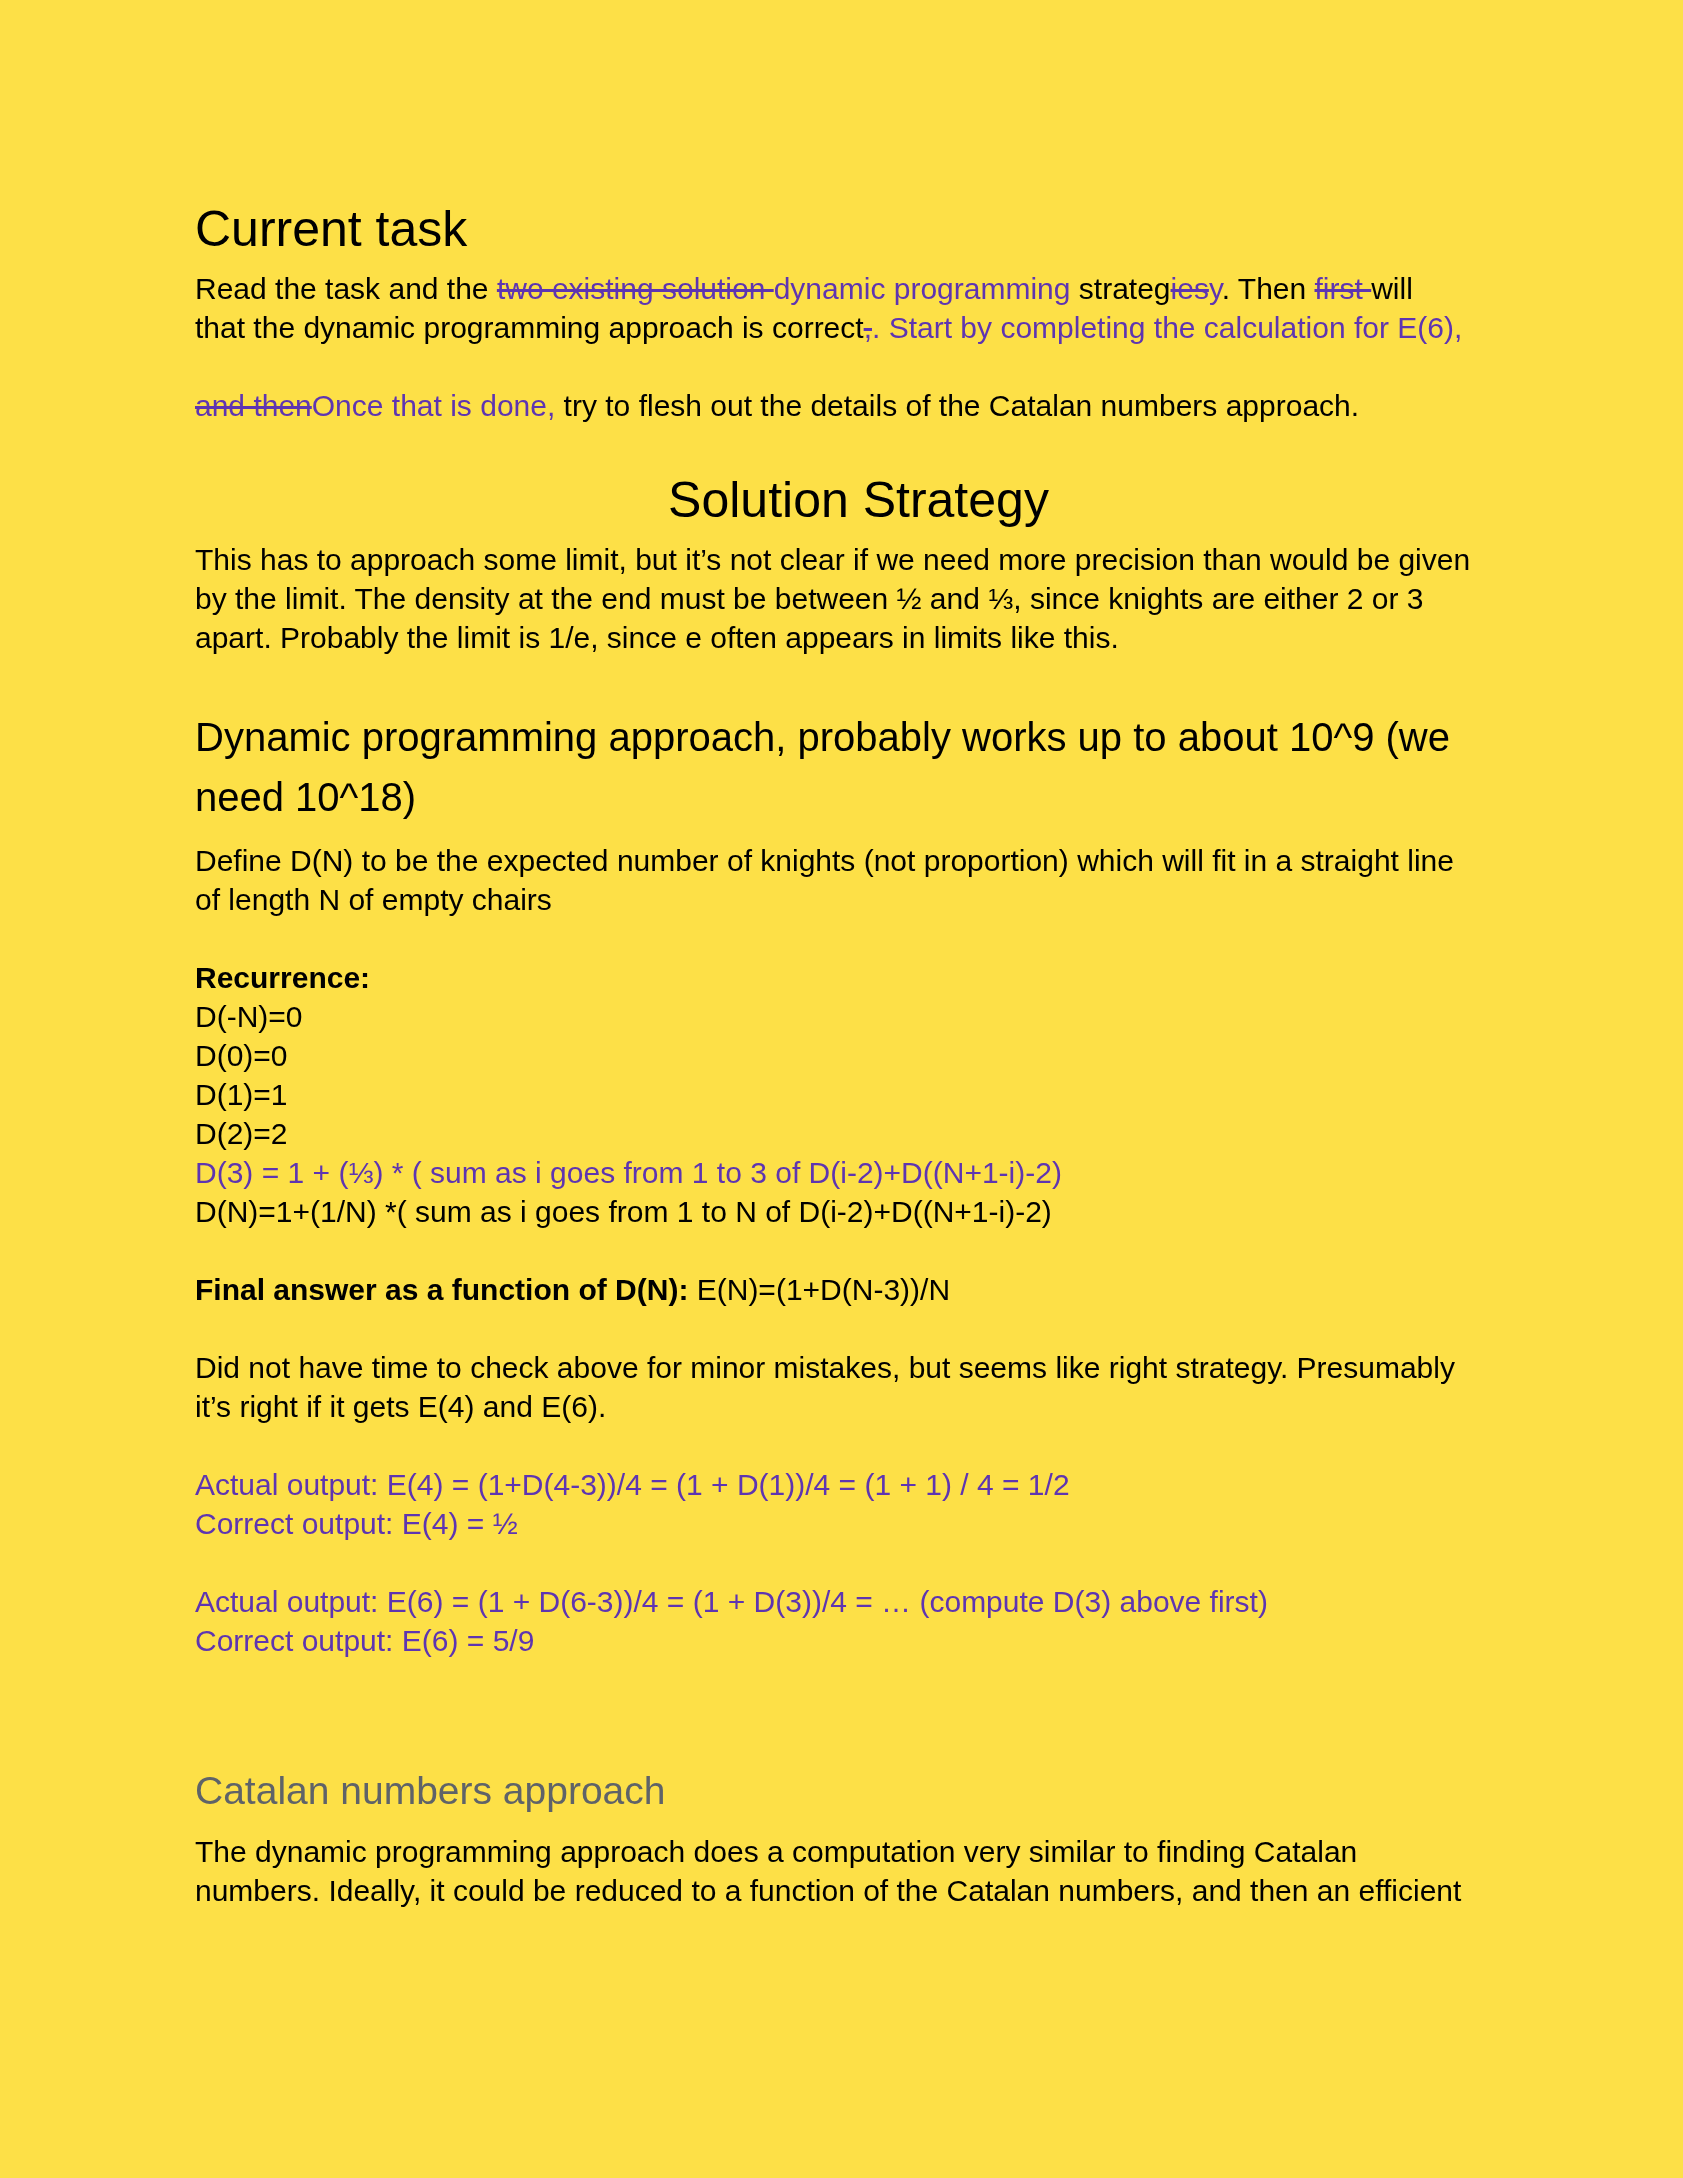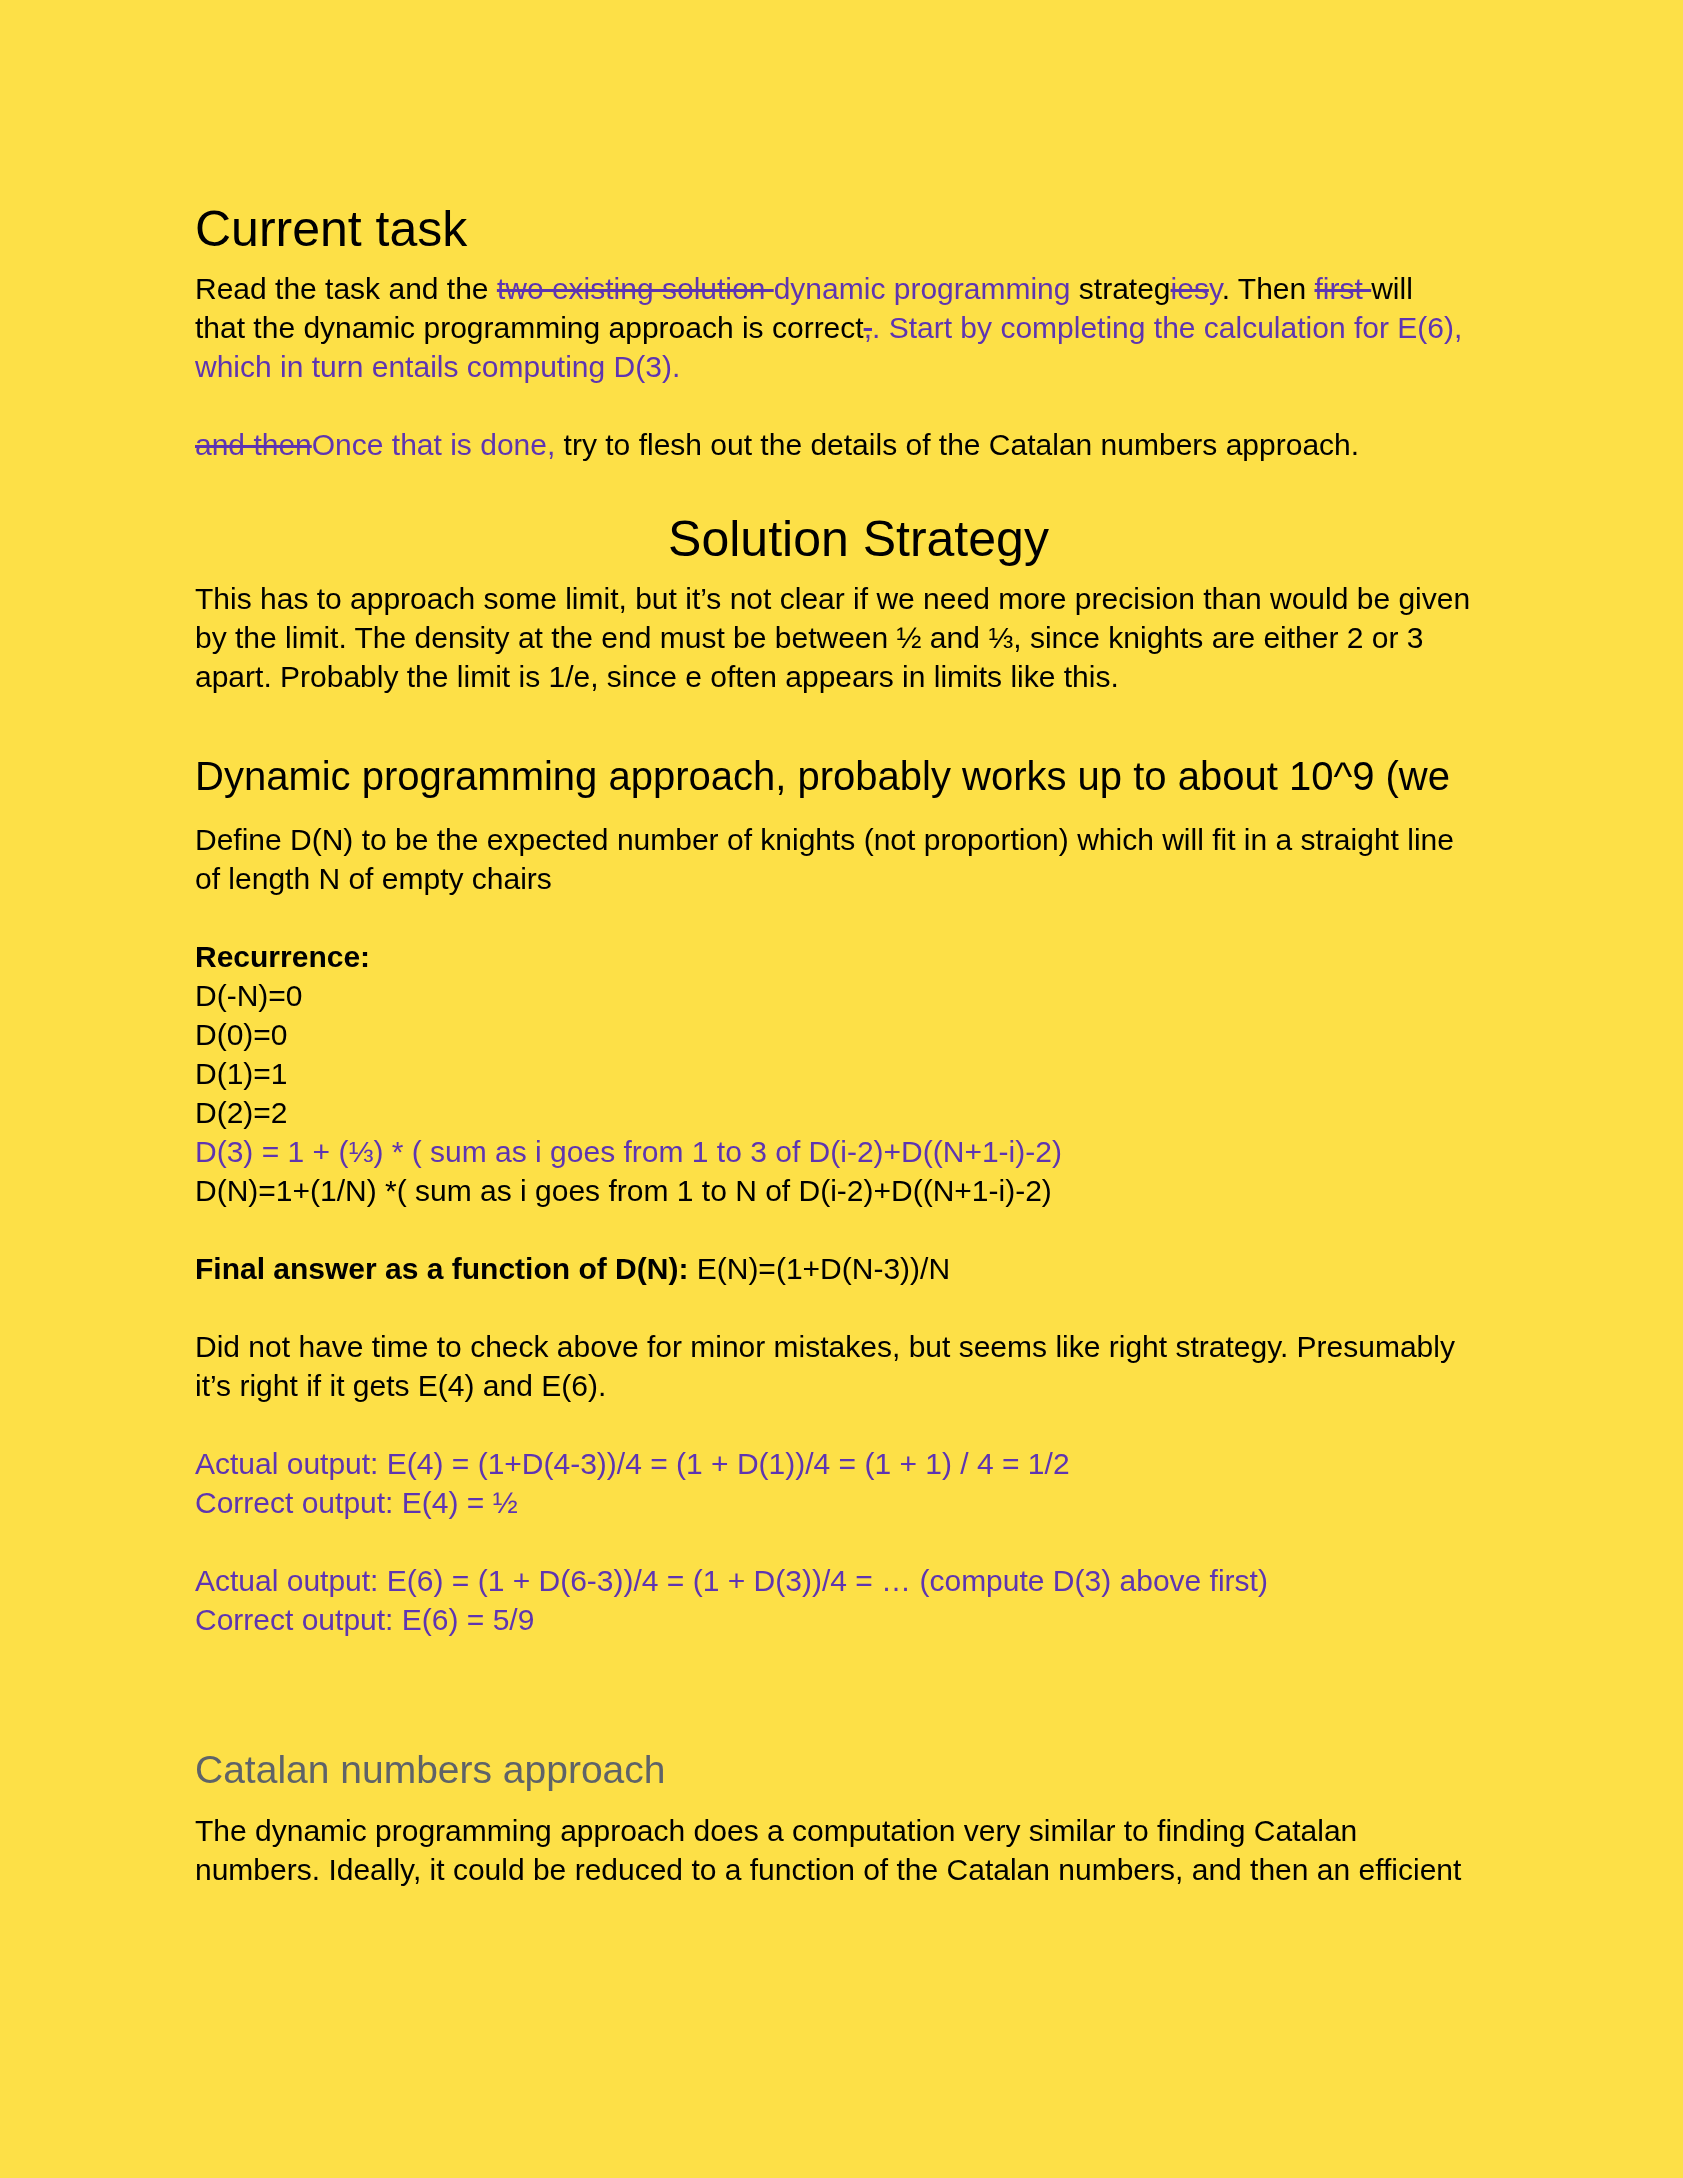--- a/index.html
+++ b/index.html
@@ -34,39 +34,39 @@
 <body>
 
 <div class="page">
   <div class="content">
 
     <h1>Current task</h1>
 
     <div class="para">
       <div class="ln"><span>Read the task and the </span><span class="del">two existing solution </span><span class="add">dynamic programming </span><span>strateg</span><span class="del">ies</span><span class="add">y</span><span>. Then </span><span class="del">first </span><span>will</span></div>
       <div class="ln"><span>that the dynamic programming approach is correct</span><span class="del">,</span><span class="add">. Start by completing the calculation for E(6),</span></div>
-      <div class="ln"><span class="add">which in turn entails computing D(3).</span></div>
     </div>
 
     <div class="blank"></div>
 
     <div class="para">
       <div class="ln"><span class="del">and then</span><span class="add">Once that is done,</span><span> try to flesh out the details of the Catalan numbers approach.</span></div>
     </div>
 
     <h1 class="mid">Solution Strategy</h1>
 
     <div class="para">
       <div class="ln">This has to approach some limit, but it’s not clear if we need more precision than would be given</div>
       <div class="ln">by the limit. The density at the end must be between ½ and ⅓, since knights are either 2 or 3</div>
       <div class="ln">apart. Probably the limit is 1/e, since e often appears in limits like this.</div>
     </div>
 
     <h2>
       <div class="ln">Dynamic programming approach, probably works up to about 10^9 (we</div>
+      <div class="ln">need 10^18)</div>
     </h2>
 
     <div class="para">
       <div class="ln">Define D(N) to be the expected number of knights (not proportion) which will fit in a straight line</div>
       <div class="ln">of length N of empty chairs</div>
     </div>
 
     <div class="blank"></div>
 
     <div class="para">

